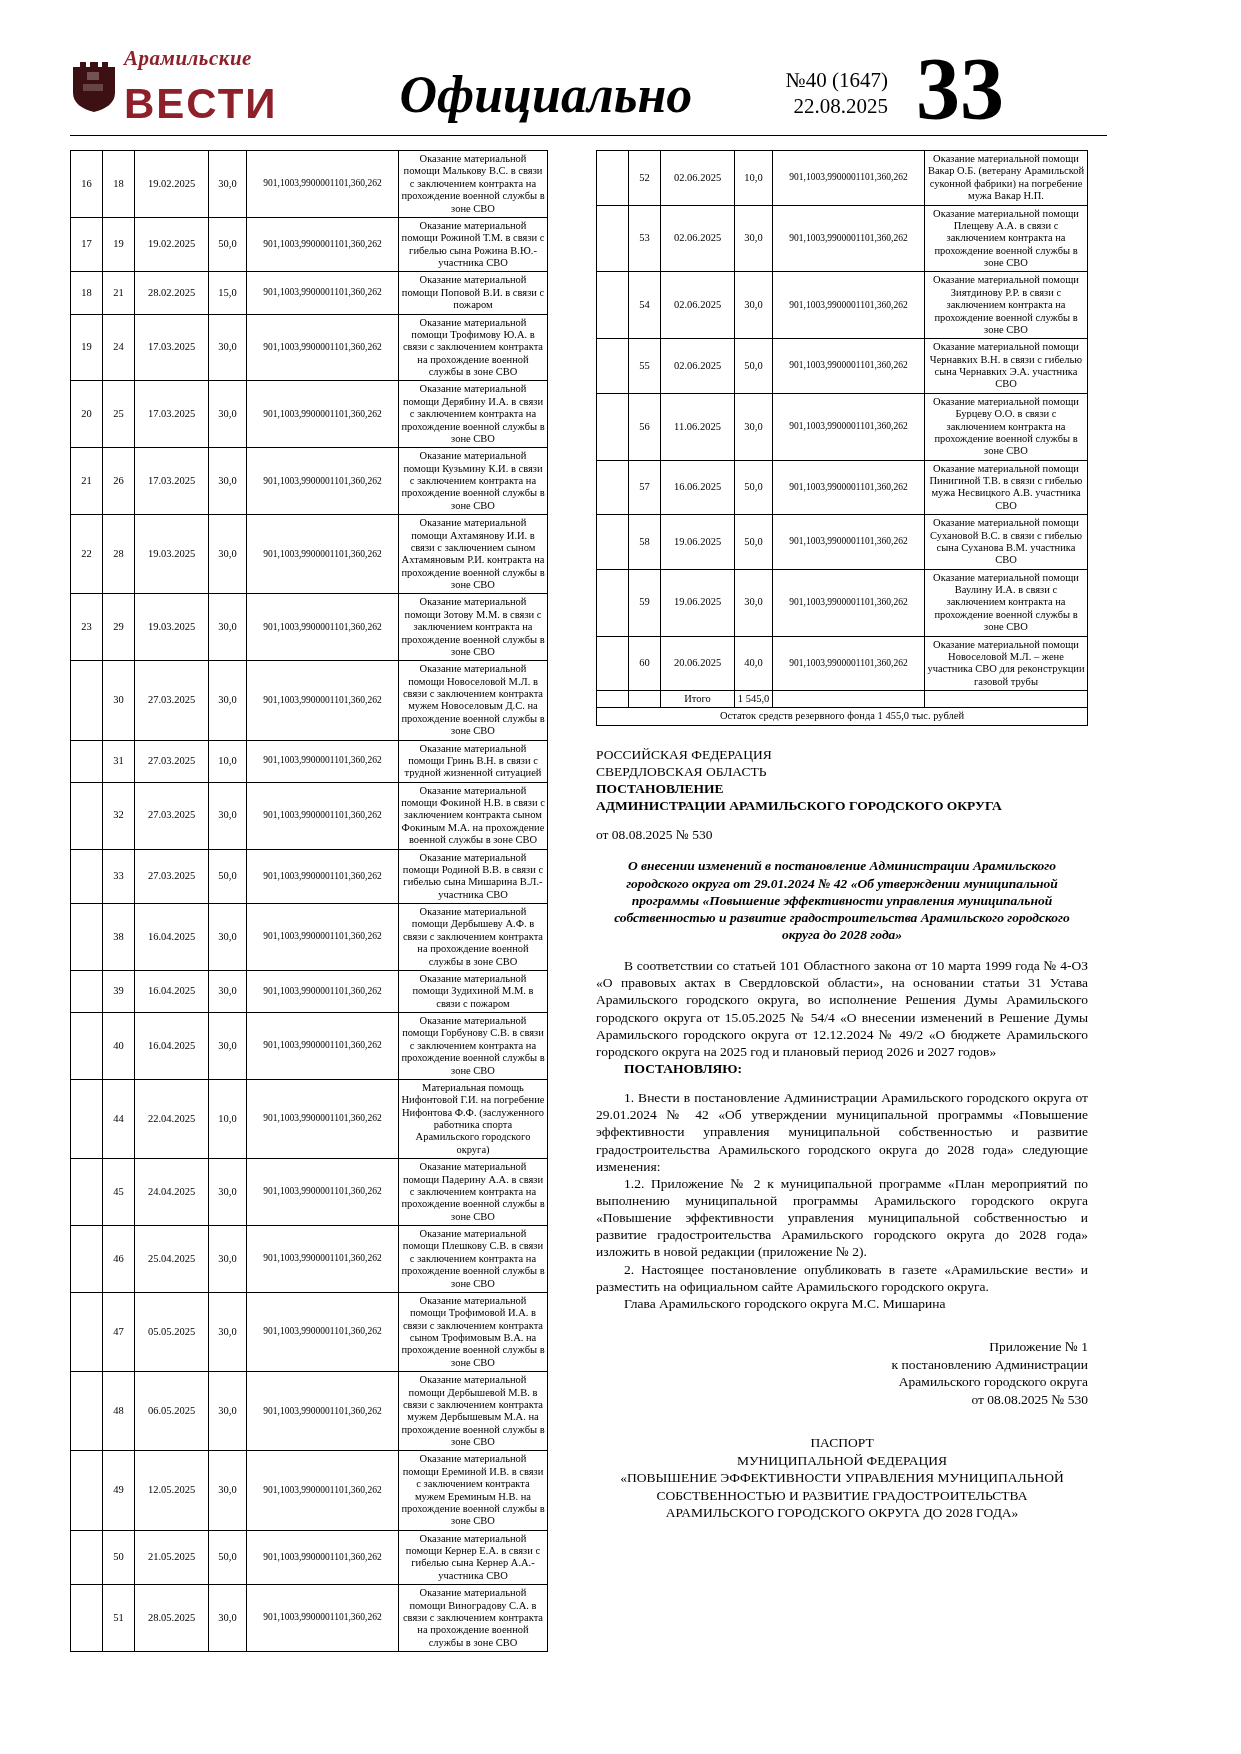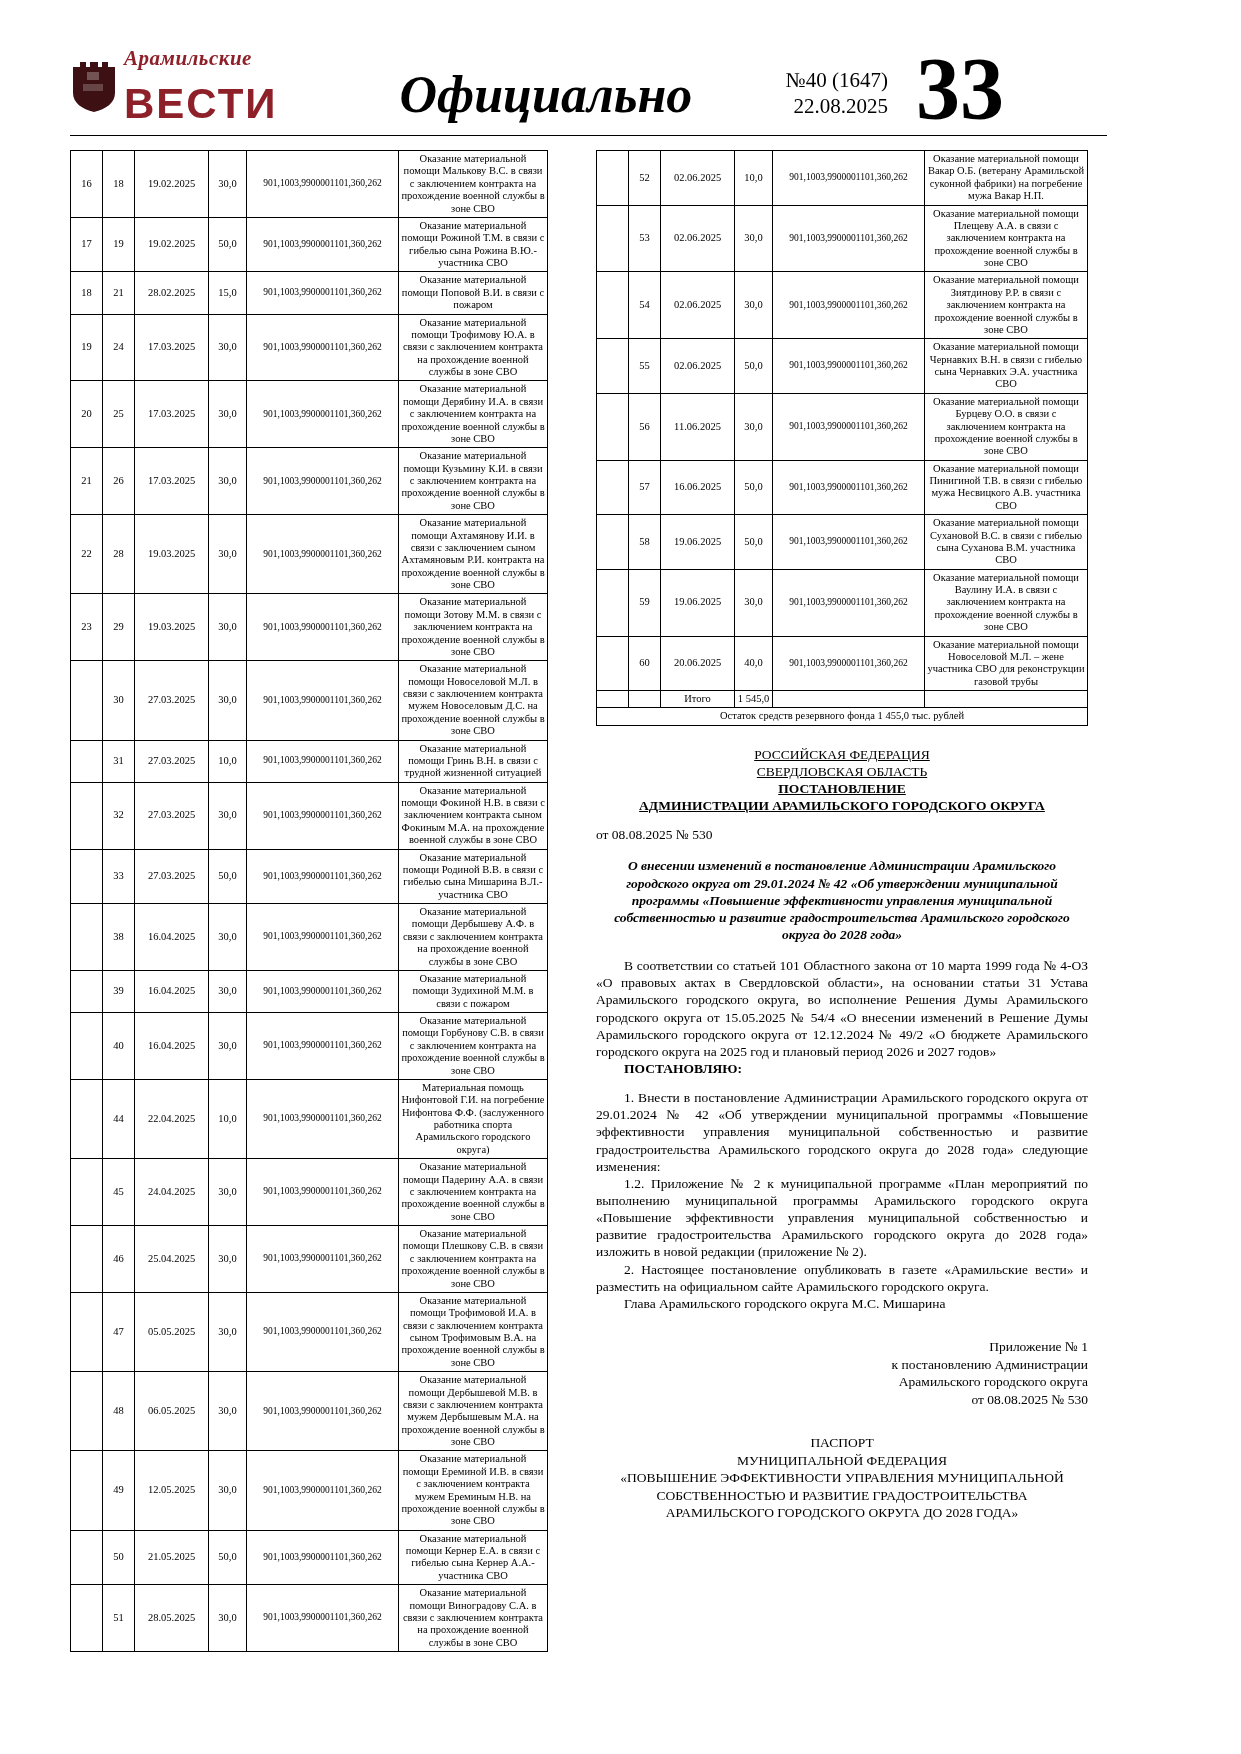--- a/index.html
+++ b/index.html
@@ -86,21 +86,21 @@
   .pay-table .c-n2{width:32px;}
   .pay-table .c-date{width:74px;white-space:nowrap;}
   .pay-table .c-amount{width:38px;}
   .pay-table .c-code{width:152px;font-size:9.5px;white-space:nowrap;}
   .pay-table .c-desc{}
   .total-label{font-weight:normal;}
   .note-cell{font-size:10.5px;padding:2px 4px;}
 
   
   .decree{margin-top:20px;font-size:13.5px;line-height:1.27;}
-  .decree .center{text-align:center;text-decoration:underline;}
+  .decree .center{text-align:left;}
   .decree .bold{font-weight:bold;}
   .decree .head-block{margin-bottom:12px;}
   .decree .date-line{margin:4px 0 14px 0;}
   .decree .decree-title{
     font-weight:bold;font-style:italic;text-align:center;
     margin:0 6px 14px 6px;
   }
   .decree p.body{ text-align:justify; text-indent:28px; }
   .decree .resolve{font-weight:bold;text-indent:28px;margin:0 0 12px 0;}
   .decree .signature{text-indent:28px;}

